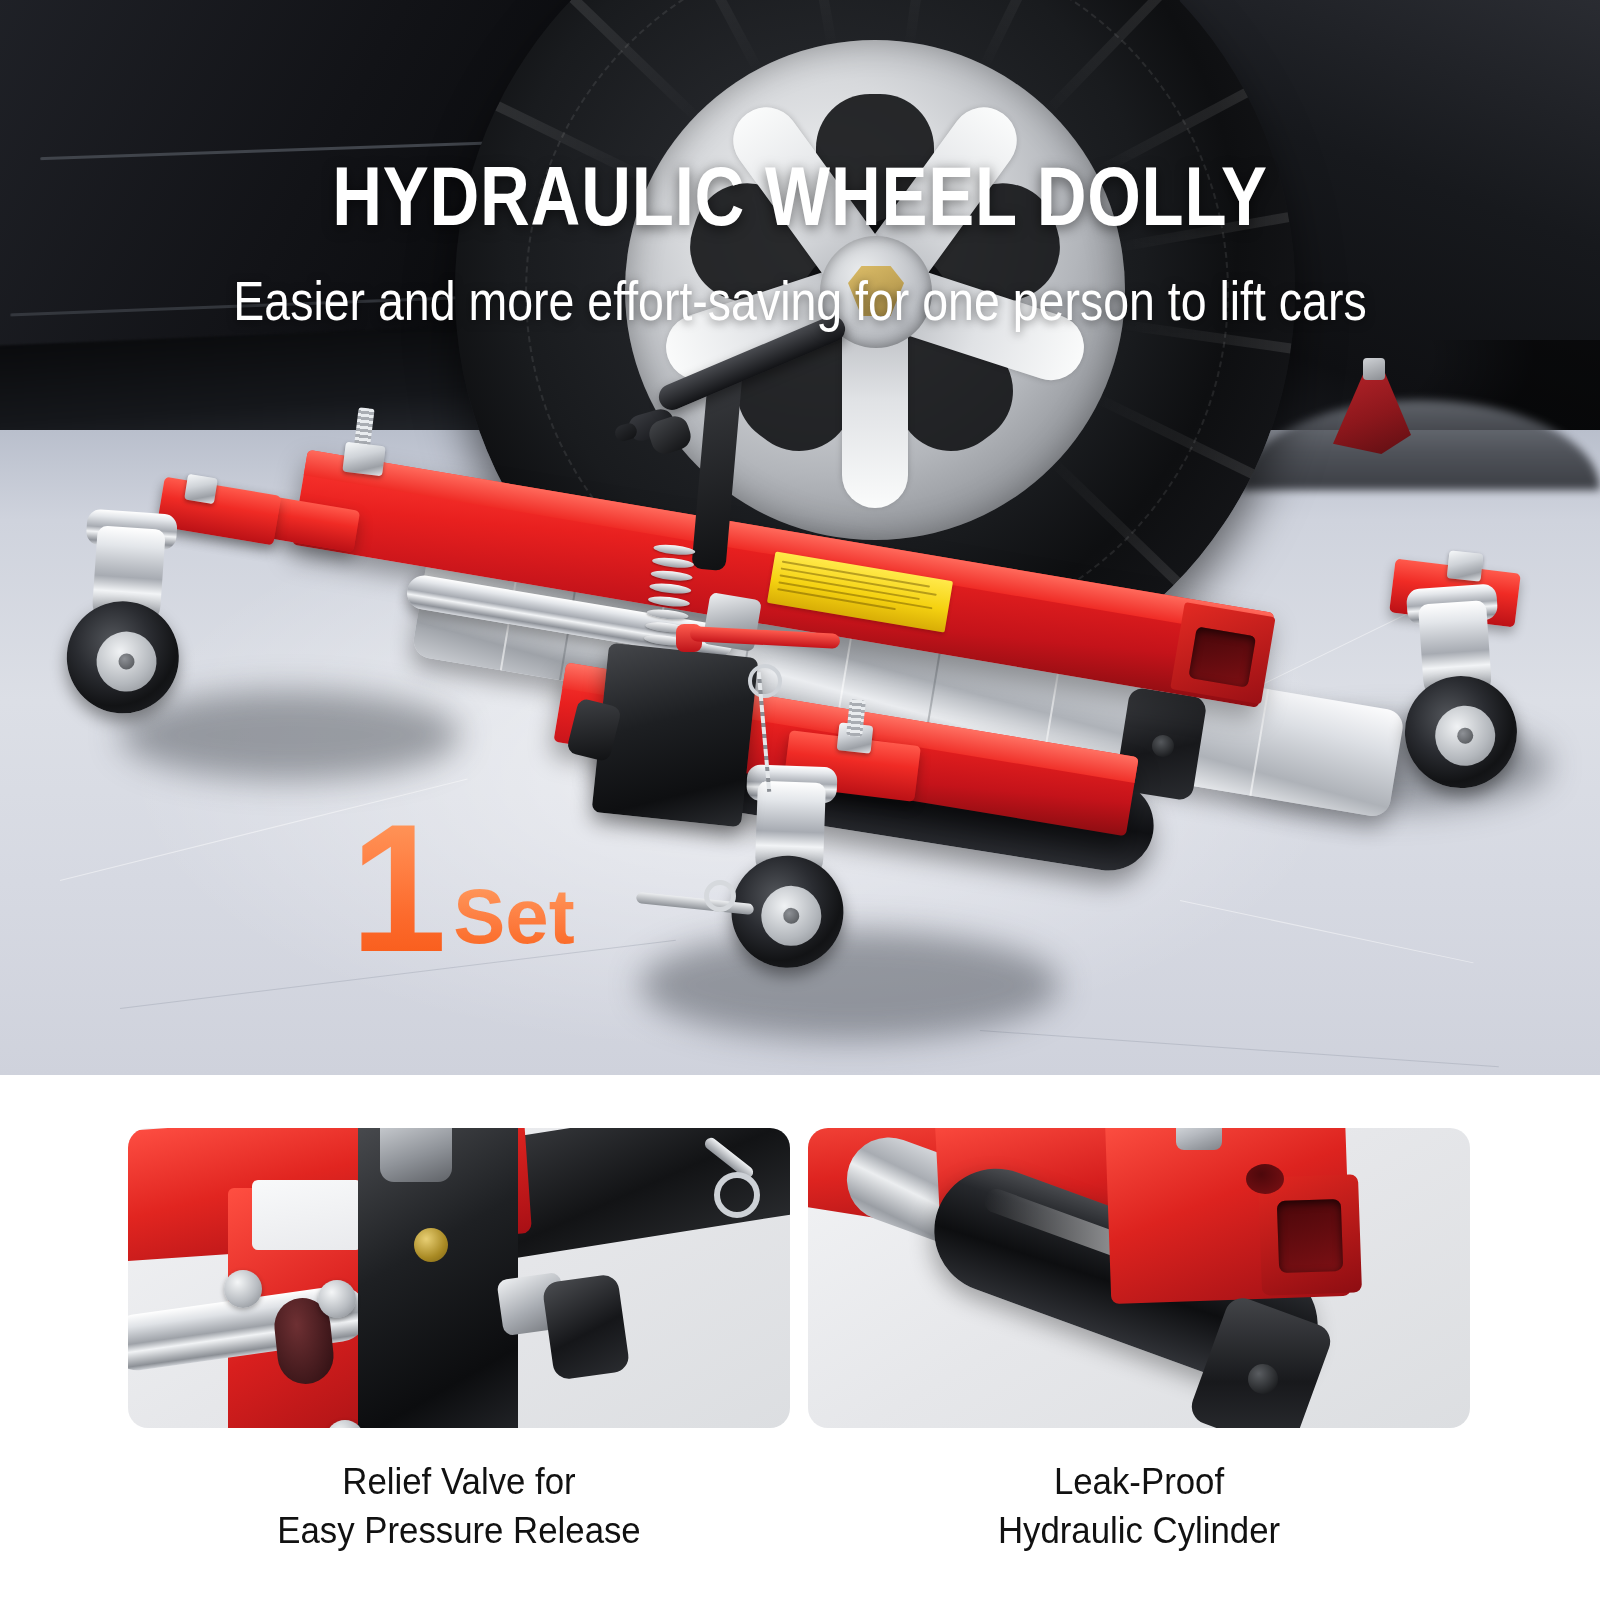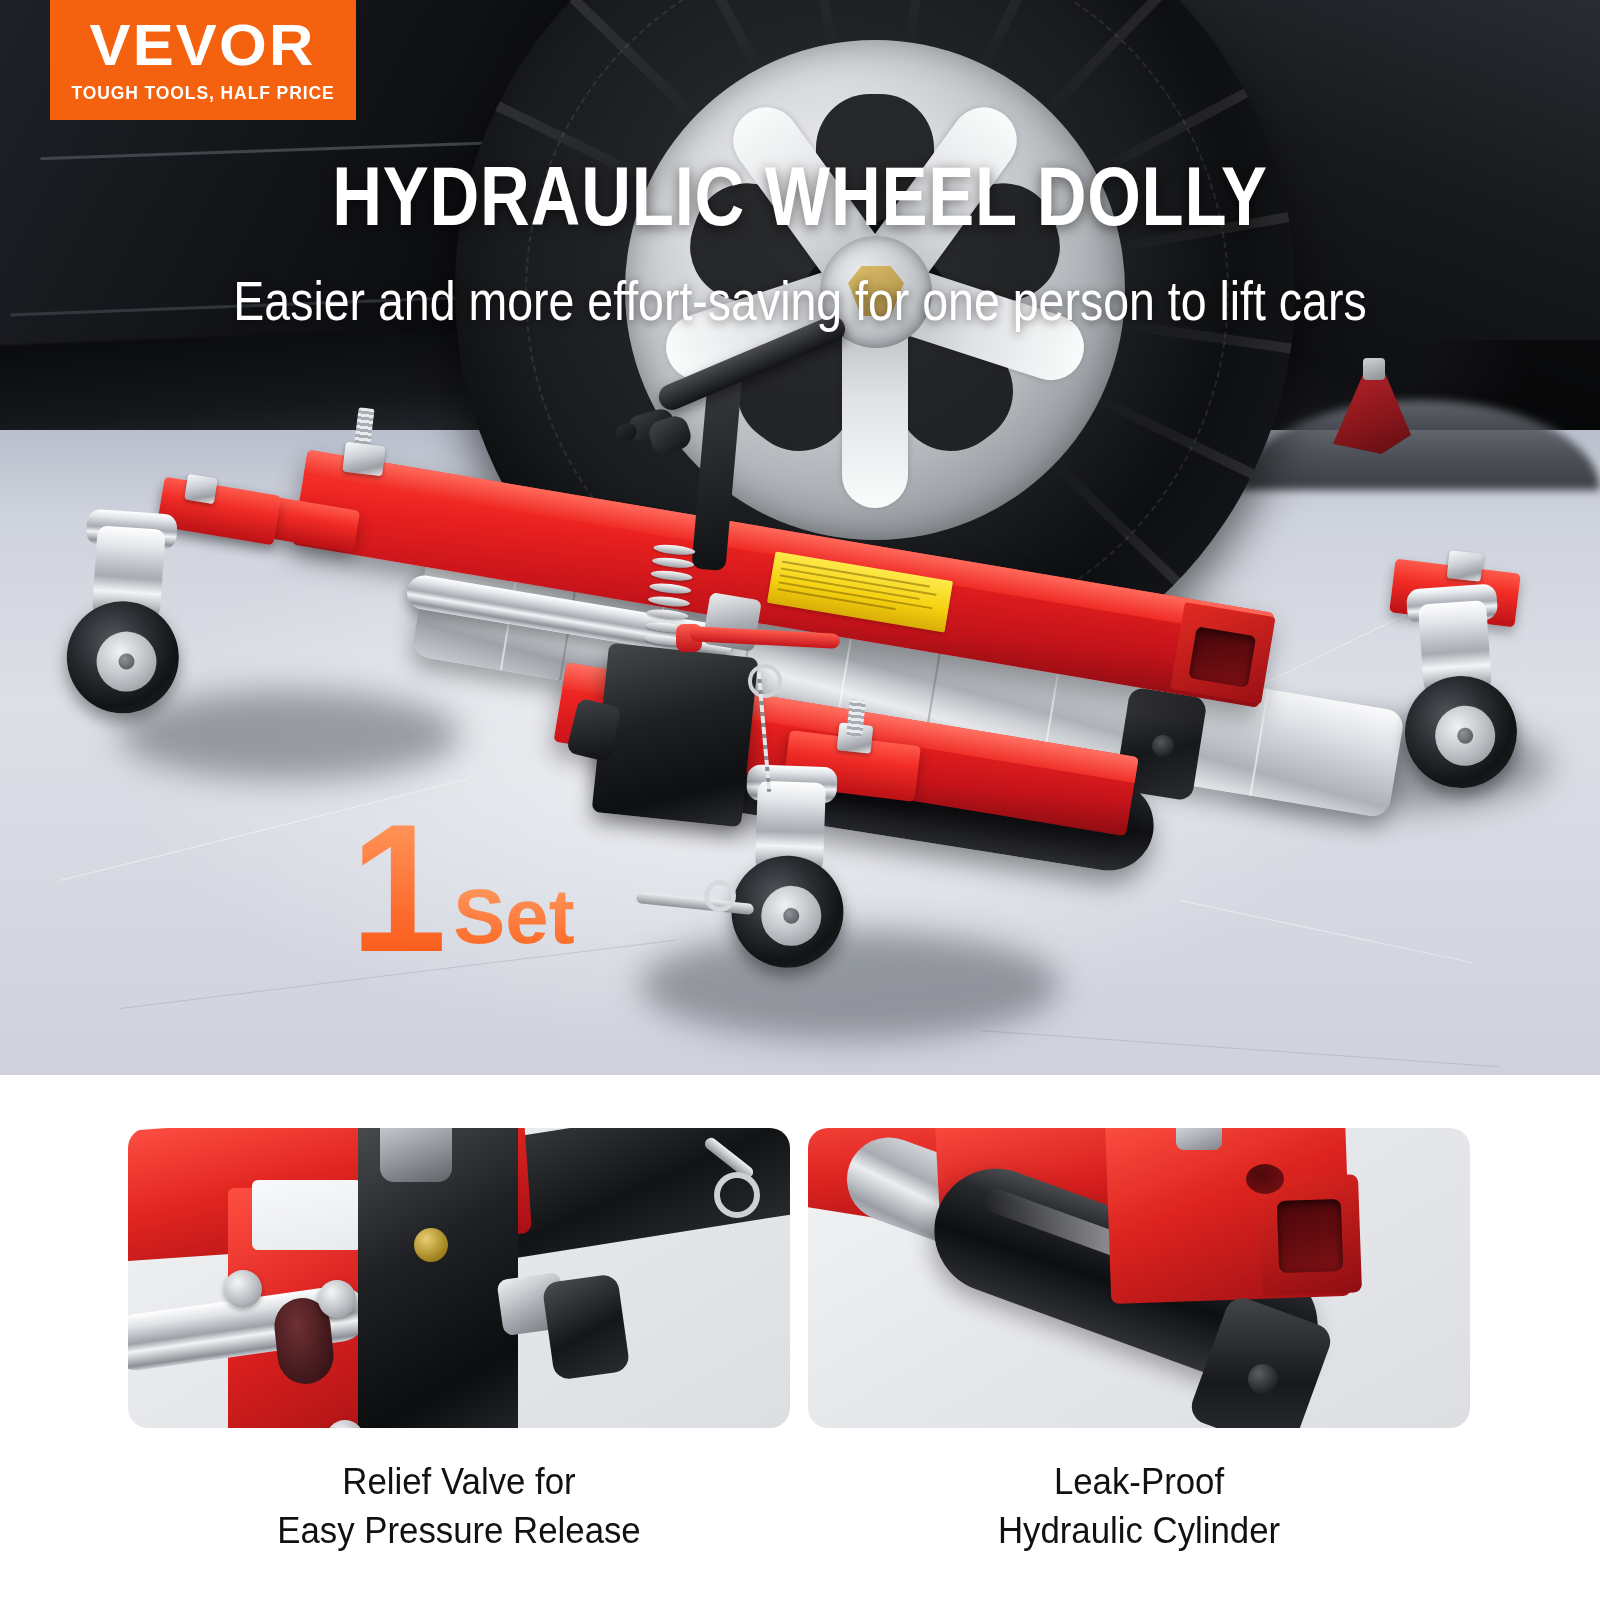--- a/index.html
+++ b/index.html
@@ -425,24 +425,20 @@
       <div class="pin-ring"></div>
       <div class="chain"></div>
       <div class="pin-bar"></div>
       <div class="pin-h"></div>
 
       <div class="stud" style="left:356px;top:408px;height:44px;transform:rotate(7deg)"></div>
       <div class="bolt" style="left:344px;top:444px;width:40px;height:30px;transform:rotate(7deg)"></div>
       <div class="stud" style="left:848px;top:700px;height:36px;transform:rotate(6deg)"></div>
     </div>
 
-    <div class="logo" style="background:#F4610F">
-      <div class="logo-word">VEVOR</div>
-      <div class="logo-tag">TOUGH TOOLS, HALF PRICE</div>
-    </div>
     <div class="htitle">HYDRAULIC WHEEL DOLLY</div>
     <div class="hsub">Easier and more effort-saving for one person to lift cars</div>
     <div class="badge">
       <span class="num">1</span>
       <span class="set">Set</span>
     </div>
   </div>
 
   <div class="bottom">
 

